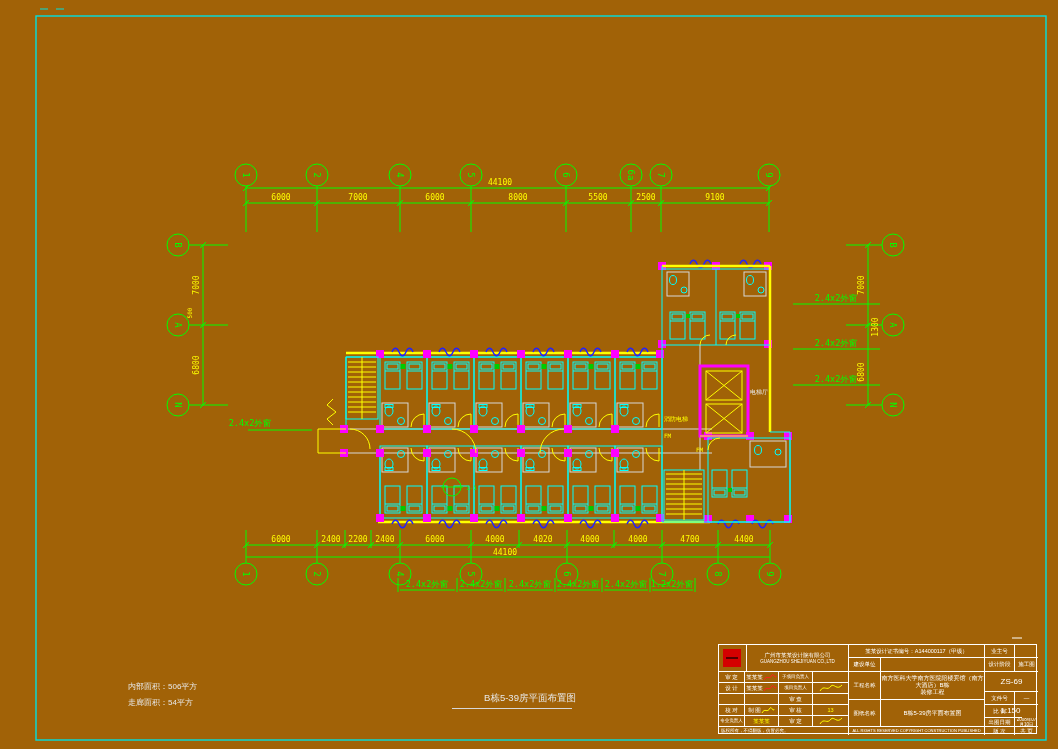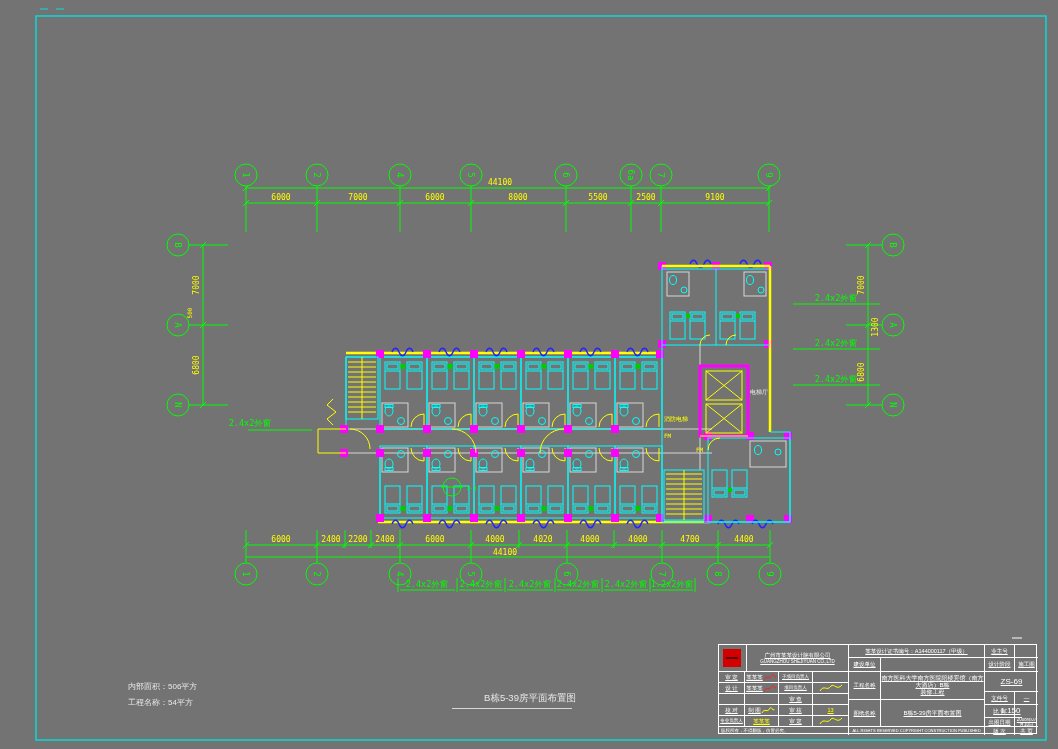--- a/index.html
+++ b/index.html
@@ -1,36 +1,36 @@
 <!DOCTYPE html>
 <html><head>
 <meta charset="utf-8">
 <style>
   html,body{margin:0;padding:0;background:#000;width:1058px;height:749px;overflow:hidden;
     font-family:"Liberation Sans", sans-serif;}
-  #stage{position:relative;width:1058px;height:749px;background:#737373;}
+  #stage{position:relative;width:1058px;height:749px;background:#a16207;}
   svg text{font-family:"DejaVu Sans Mono", monospace;}
   .g{stroke:#00ff00;fill:none;stroke-width:1;}
   .y{stroke:#ffff00;fill:none;stroke-width:1;}
   .yt{stroke:#ffff00;fill:none;stroke-width:2.5;}
   .c{stroke:#00ffff;fill:none;stroke-width:1;}
   .m{stroke:#ff00ff;fill:none;stroke-width:3;}
   .w{stroke:#d8d8d8;fill:none;stroke-width:1;}
   .b{stroke:#2323ff;fill:none;stroke-width:1.4;}
   .dim{fill:#ffff00;font-size:8px;text-anchor:middle;}
   .dims{fill:#ffff00;font-size:6px;text-anchor:middle;}
   .bub{fill:#00ff00;font-size:9px;text-anchor:middle;}
   .glab{fill:#00ff00;font-size:8.5px;text-anchor:middle;}
   .wt{fill:#e8e8e8;}
   .yt2{fill:#ffff00;}
   
   .tb{position:absolute;left:718px;top:644px;width:319px;height:90px;border:1px solid #fff;box-sizing:border-box;color:#fff;}
   .cell{position:absolute;box-sizing:border-box;border-right:1px solid #fff;border-bottom:1px solid #fff;
     font-size:5.5px;line-height:1.15;color:#fff;display:flex;align-items:center;justify-content:center;
-    text-align:center;overflow:hidden;text-decoration:underline;}
+    text-align:center;overflow:hidden;}
   .cell.lft{justify-content:flex-start;padding-left:2px;text-align:left;}
   .big{font-size:8px;}
   .logo{position:absolute;left:4px;top:4px;width:18px;height:18px;background:#d40000;}
   .logo:after{content:"";position:absolute;left:3px;top:8px;width:12px;height:2px;background:#500;}
   .sigsvg{display:inline-block;vertical-align:middle;}
   .note1{position:absolute;left:128px;top:681px;width:180px;color:#e8e8e8;font-size:8px;}
   .note2{position:absolute;left:128px;top:697px;width:180px;color:#e8e8e8;font-size:8px;}
   .cap{position:absolute;left:420px;top:692px;width:220px;color:#e8e8e8;font-size:9.5px;text-align:center;}
   .capline{position:absolute;left:452px;top:708px;width:120px;border-top:1px solid #d8d8d8;}
 </style>
@@ -416,21 +416,21 @@
       <text x="750" y="394" class="wt" font-size="6">电梯厅</text>
       <text x="664" y="421" class="yt2" font-size="6">消防电梯</text>
       <text x="664" y="438" class="yt2" font-size="6">FM</text>
       <text x="696" y="452" class="yt2" font-size="6">FM</text>
     </g>
   </g>
 </svg>
 
 
 <div class="note1">内部面积：506平方</div>
-<div class="note2">工程名称：54平方</div>
+<div class="note2">走廊面积：54平方</div>
 <div class="cap">B栋5-39房平面布置图</div>
 <div class="capline"></div>
 
 
 <div class="tb">
 
   <div class="cell" style="left:0;top:0;width:28px;height:27px;">
     <div class="logo"></div>
   </div>
   <div class="cell" style="left:28px;top:0;width:102px;height:27px;flex-direction:column;">

